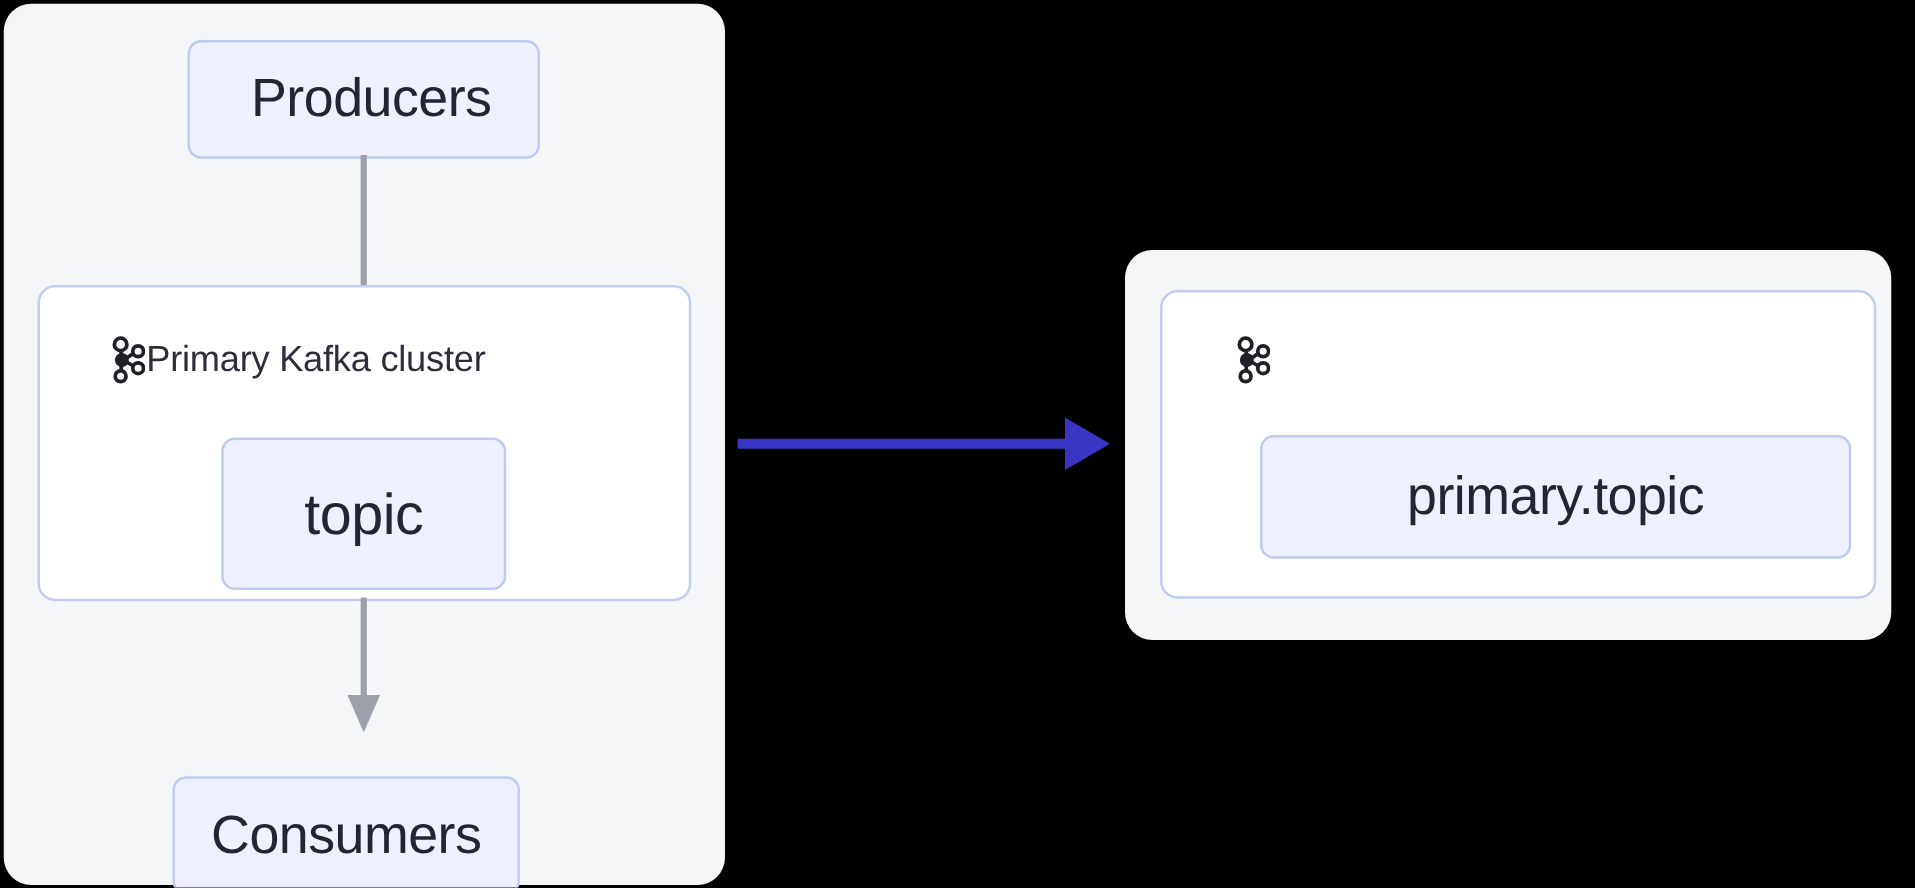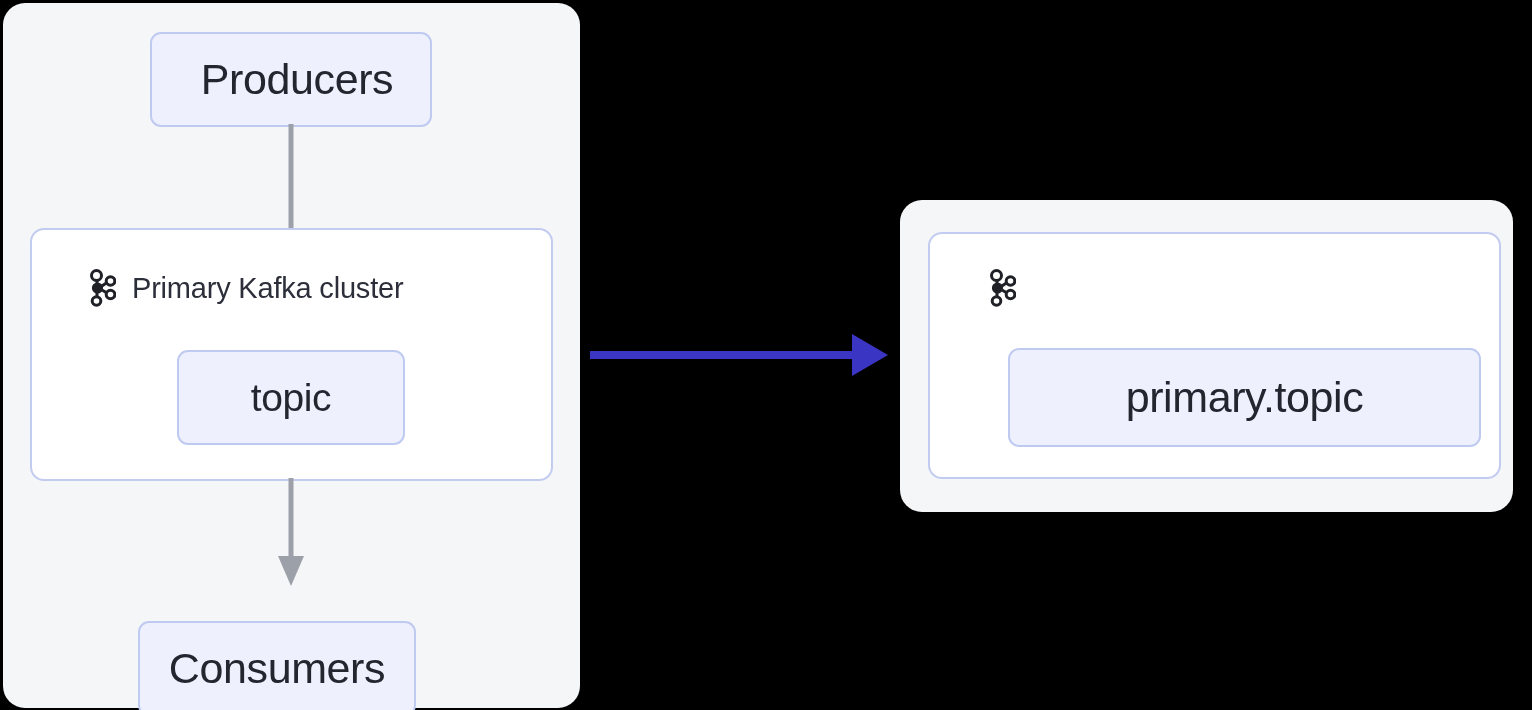--- a/index.html
+++ b/index.html
@@ -62,21 +62,21 @@
     top: 232px;
     width: 573px;
     height: 247px;
   }
 
   
   .cluster-heading {
     position: absolute;
     display: flex;
     align-items: flex-start;
-    gap: 16px;
+    gap: 1px;
     white-space: nowrap;
   }
   #heading-primary {
     left: 88px;
     top: 268px;
   }
   #heading-secondary {
     left: 988px;
     top: 268px;
   }
@@ -112,22 +112,22 @@
     top: 32px;
     width: 282px;
     height: 95px;
     font-size: 43px;
     padding-left: 12px;
   }
   #node-topic {
     left: 177px;
     top: 350px;
     width: 228px;
-    height: 95px;
-    font-size: 39px;
+    height: 122px;
+    font-size: 46px;
   }
   #node-consumers {
     left: 138px;
     top: 584px;
     width: 278px;
     height: 95px;
     font-size: 43px;
     margin-top: 37px;
   }
   #node-primary-topic {

